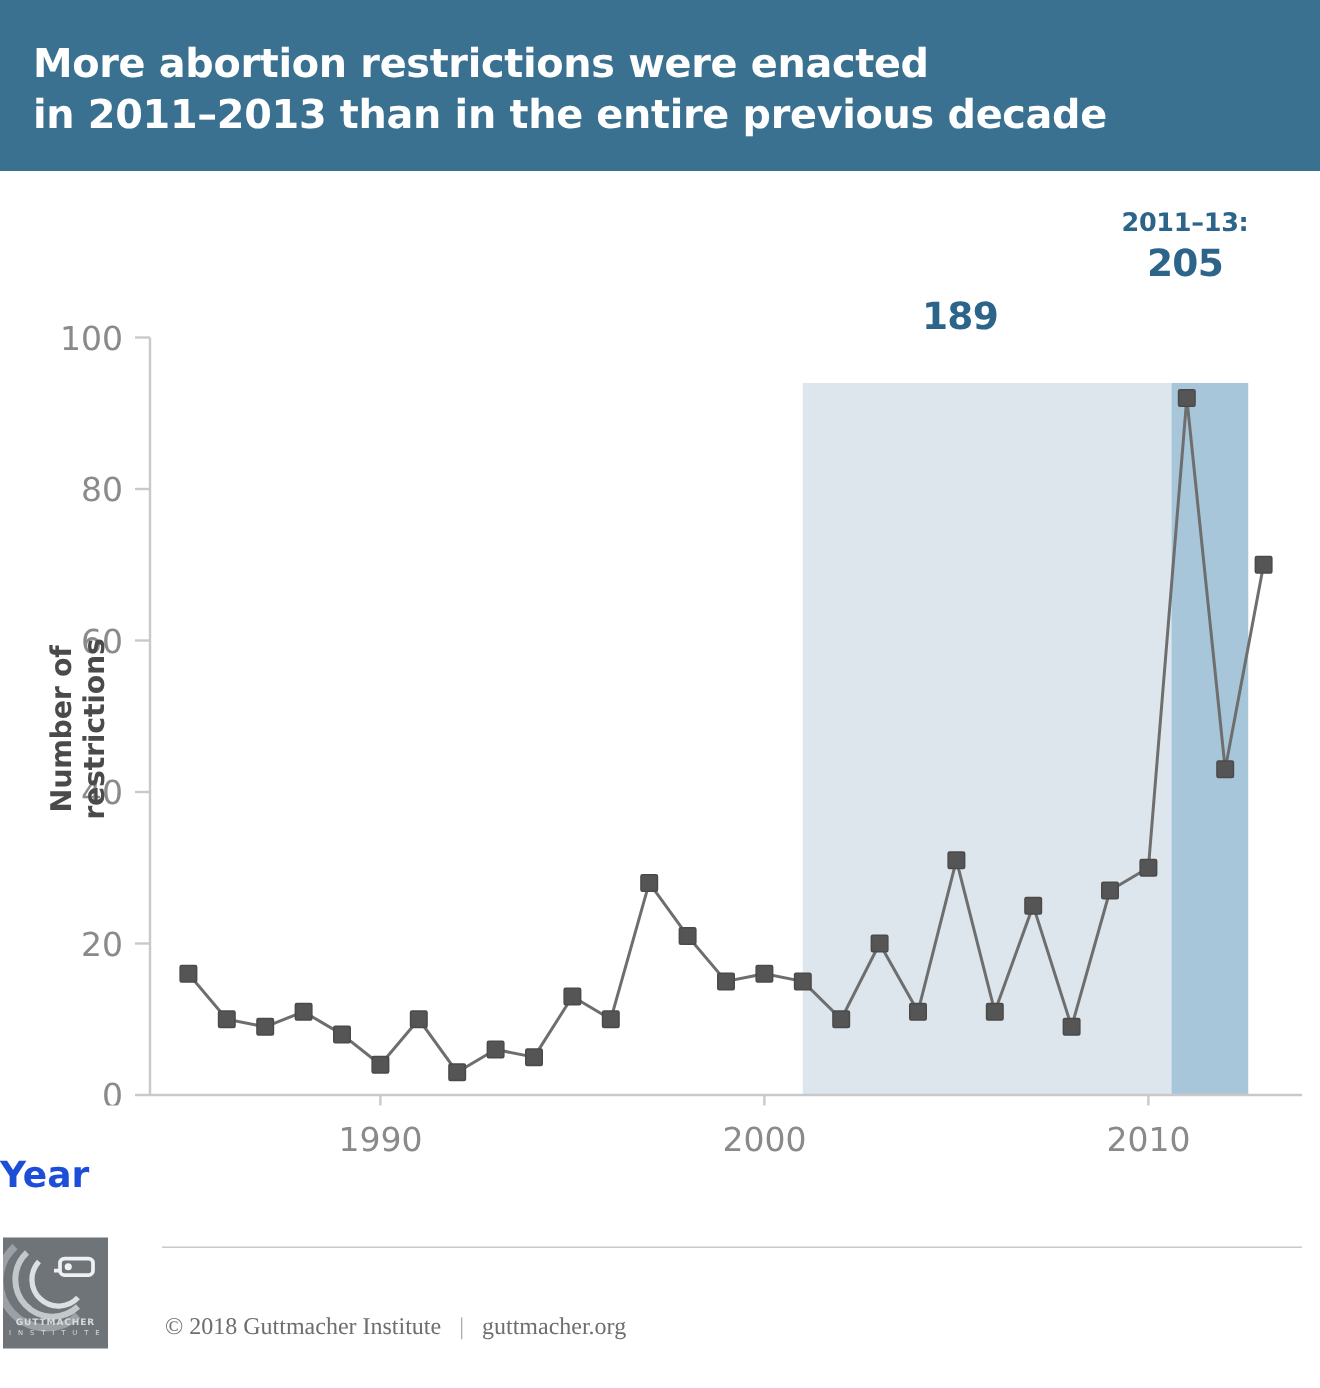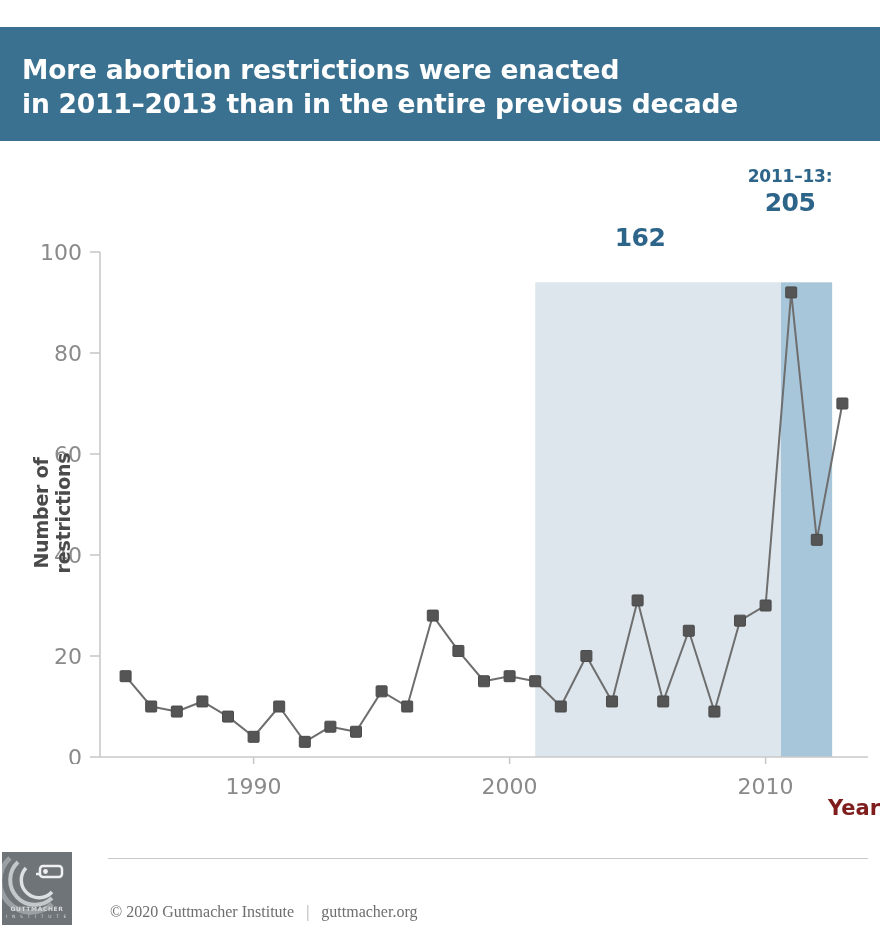--- a/index.html
+++ b/index.html
@@ -13,21 +13,20 @@
     font-family: "Liberation Sans", sans-serif;
     overflow: hidden;
     position: relative;
   }
   #page {
     position: relative;
     width: 880px;
     height: 740px;
     background: #ffffff;
     box-sizing: border-box;
-    margin-top: 27px;
   }
 
   
   #header-banner {
     position: absolute;
     left: 0; top: 0;
     width: 880px;
     height: 114px;
     background: #3a7190;
     box-sizing: border-box;
@@ -98,25 +97,25 @@
     font-weight: bold;
     font-size: 19px;
     color: #4a4a4a;
     letter-spacing: -0.2px;
   }
   #x-axis-title {
     position: absolute;
     left: 0;
     top: 655px;
     width: 880px;
-    text-align: right;
-    font-family: "DejaVu Sans", sans-serif;
-    font-weight: bold;
-    font-size: 21px;
-    color: #7f1d1d;
+    text-align: left;
+    font-family: "DejaVu Sans", sans-serif;
+    font-weight: bold;
+    font-size: 24px;
+    color: #1d4ed8;
   }
 
   
   #footer {
     position: absolute;
     left: 0;
     top: 809px;
     width: 880px;
     height: 116px;
     background: #ffffff;
@@ -310,21 +309,21 @@
           <rect x="811.3" y="393.35" width="11" height="11" fill="#555555" stroke="#4a4a4a" stroke-width="1" rx="1">
             <title>2012: 43</title>
           </rect>
           <rect x="836.9" y="257" width="11" height="11" fill="#555555" stroke="#4a4a4a" stroke-width="1" rx="1">
             <title>2013: 70</title>
           </rect>
         </g>
     </svg>
 
     <div class="band-annotation" id="ann-2001-10">
-      <span class="ann-value">162</span>
+      <span class="ann-value">189</span>
     </div>
 
     <div class="band-annotation" id="ann-2011-13">
       <span class="ann-range">2011–13:</span>
       <span class="ann-value">205</span>
     </div>
 
     <div id="y-axis-title">Number of restrictions</div>
     <div id="x-axis-title">Year</div>
   </div>
@@ -341,20 +340,20 @@
         <circle cx="43.5" cy="19.5" r="2.4" fill="#eef0f1"></circle>
         <path d="M 34 22 L 38 22" stroke="#eef0f1" stroke-width="2.5"></path>
       </svg>
       <div id="logo-text">
         <span>GUTTMACHER</span>
         <span class="logo-sub">I N S T I T U T E</span>
       </div>
     </div>
 
     <div id="footer-credit">
-      <span>© 2020 Guttmacher Institute</span>
+      <span>© 2018 Guttmacher Institute</span>
       <span class="sep">|</span>
       <span class="site">guttmacher.org</span>
     </div>
   </div>
 
   <div id="bottom-edge"></div>
 </div>
 
 </body></html>

